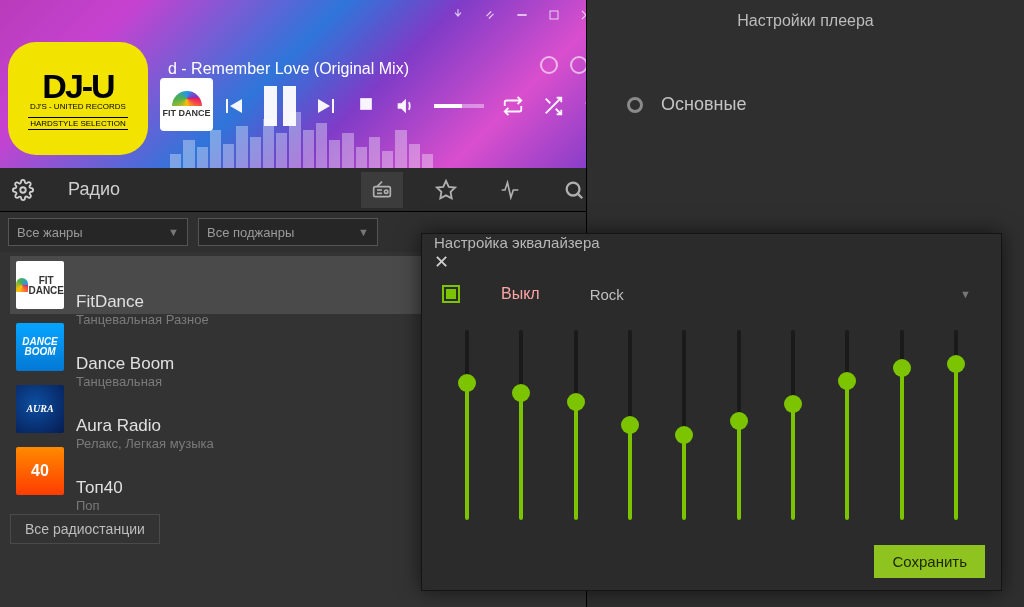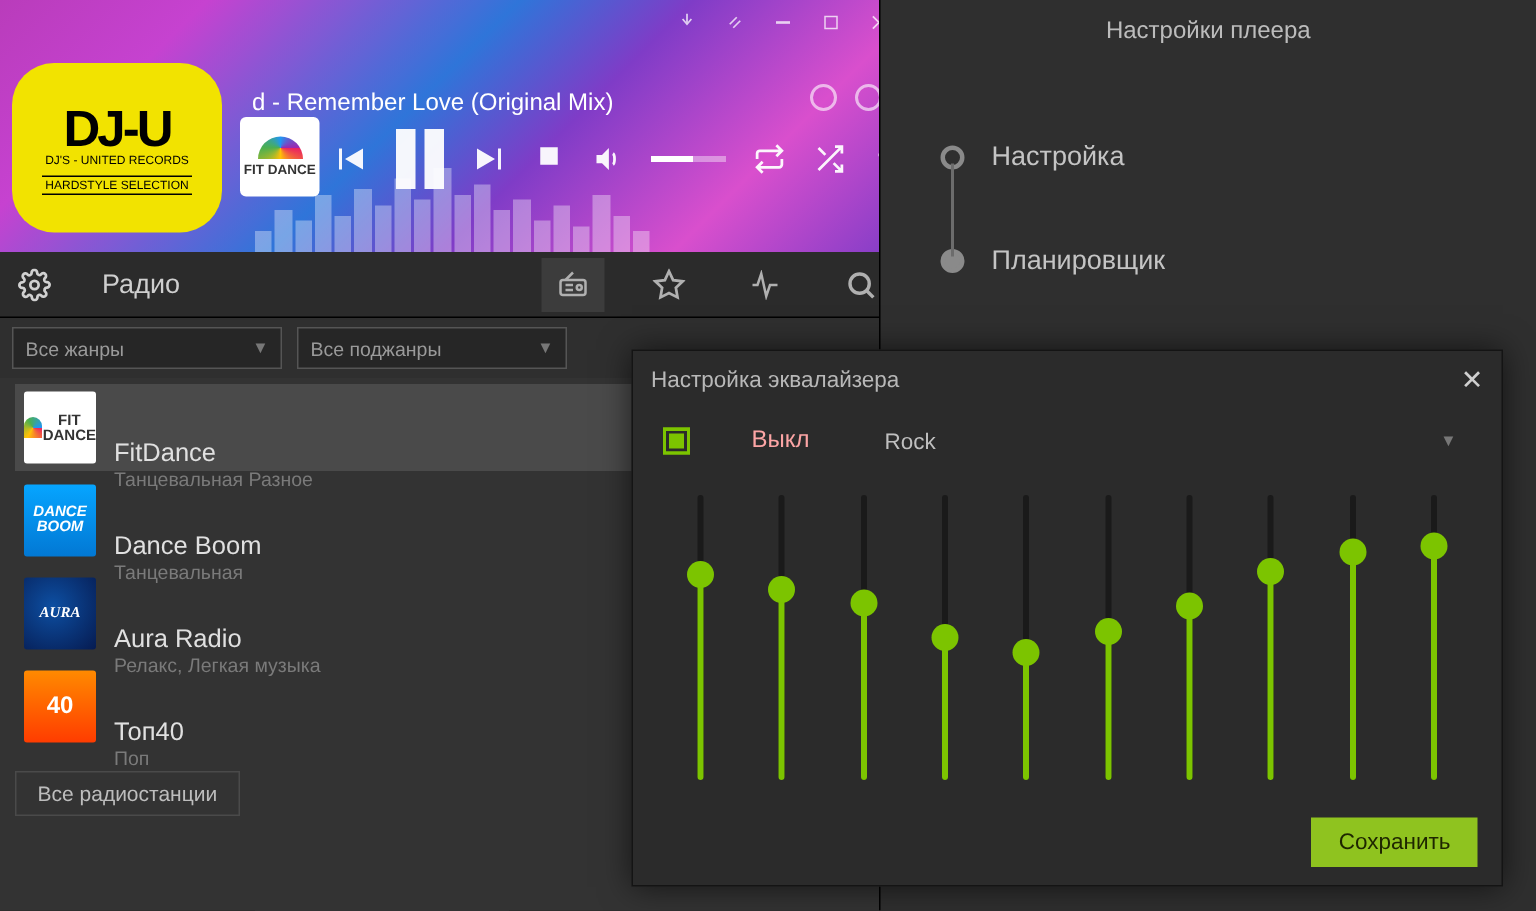--- a/index.html
+++ b/index.html
@@ -58,21 +58,21 @@
   .opt-list{ padding-left:40px;}
   .opt{ display:flex; align-items:center; gap:18px; padding:24px 0; position:relative;}
   .opt::before{ content:""; position:absolute; left:7px; top:-30px; width:2px; height:62px; background:#6c6c6c;}
   .opt:first-child::before{ display:none;}
   .opt .dot{ width:16px; height:16px; border-radius:50%; background:#2f2f2f; border:3px solid #8a8a8a;}
   .opt.active .dot{ background:#8a8a8a;}
   .opt .lbl{ color:#c4c4c4; font-size:18px;}
 
   
   .eq-dialog{ position:absolute; left:421px; top:233px; width:581px; height:358px; background:#2b2b2b; border:1px solid #141414; box-shadow:0 0 20px rgba(0,0,0,.6);}
-  .eq-head{ height:38px; display:flex; align-items:center; justify-content:space-between; padding:0 12px; color:#b8b8b8; font-size:15px;}
+  .eq-head{ height:38px; display:flex; justify-content:space-between; padding:0 12px; color:#b8b8b8; font-size:15px;flex-direction:column;}
   .eq-head .close{ cursor:pointer; font-size:18px; color:#cfcfcf;}
   .eq-top{ display:flex; align-items:center; gap:40px; padding:8px 20px 0;}
   .chk{ display:flex; align-items:center; gap:8px; cursor:pointer;}
   .chk .box{ width:18px; height:18px; border:2px solid #7cc400; background:#7cc400; box-shadow:inset 0 0 0 2px #2b2b2b;}
   .chk .lbl{ color:#fca5a5; font-size:16px;margin-left:33px;}
   .preset{ flex:1; height:28px; display:flex; align-items:center; justify-content:space-between; padding:0 10px; color:#bfbfbf; font-size:15px; cursor:pointer;}
   .preset .chev{ color:#777; font-size:11px;}
   .sliders{ display:flex; justify-content:space-between; padding:22px 24px 0; height:230px;}
   .sl{ width:42px; position:relative; display:flex; justify-content:center;}
   .sl .track{ width:4px; height:190px; background:#1a1a1a; border-radius:2px; position:relative;}
@@ -280,25 +280,21 @@
   </div>
 
   <div class="bottom-tab">Все радиостанции</div>
 </div>
 
 <div class="settings">
   <h2>Настройки плеера</h2>
   <div class="opt-list">
     <div class="opt">
       <span class="dot"></span>
-      <span class="lbl">Настройка</span>
-    </div>
-    <div class="opt active">
-      <span class="dot"></span>
-      <span class="lbl">Планировщик</span>
+      <span class="lbl">Основные</span>
     </div>
   </div>
 </div>
 
 <div class="eq-dialog">
   <div class="eq-head">
     <span>Настройка эквалайзера</span>
     <span class="close">✕</span>
   </div>
   <div class="eq-top">

